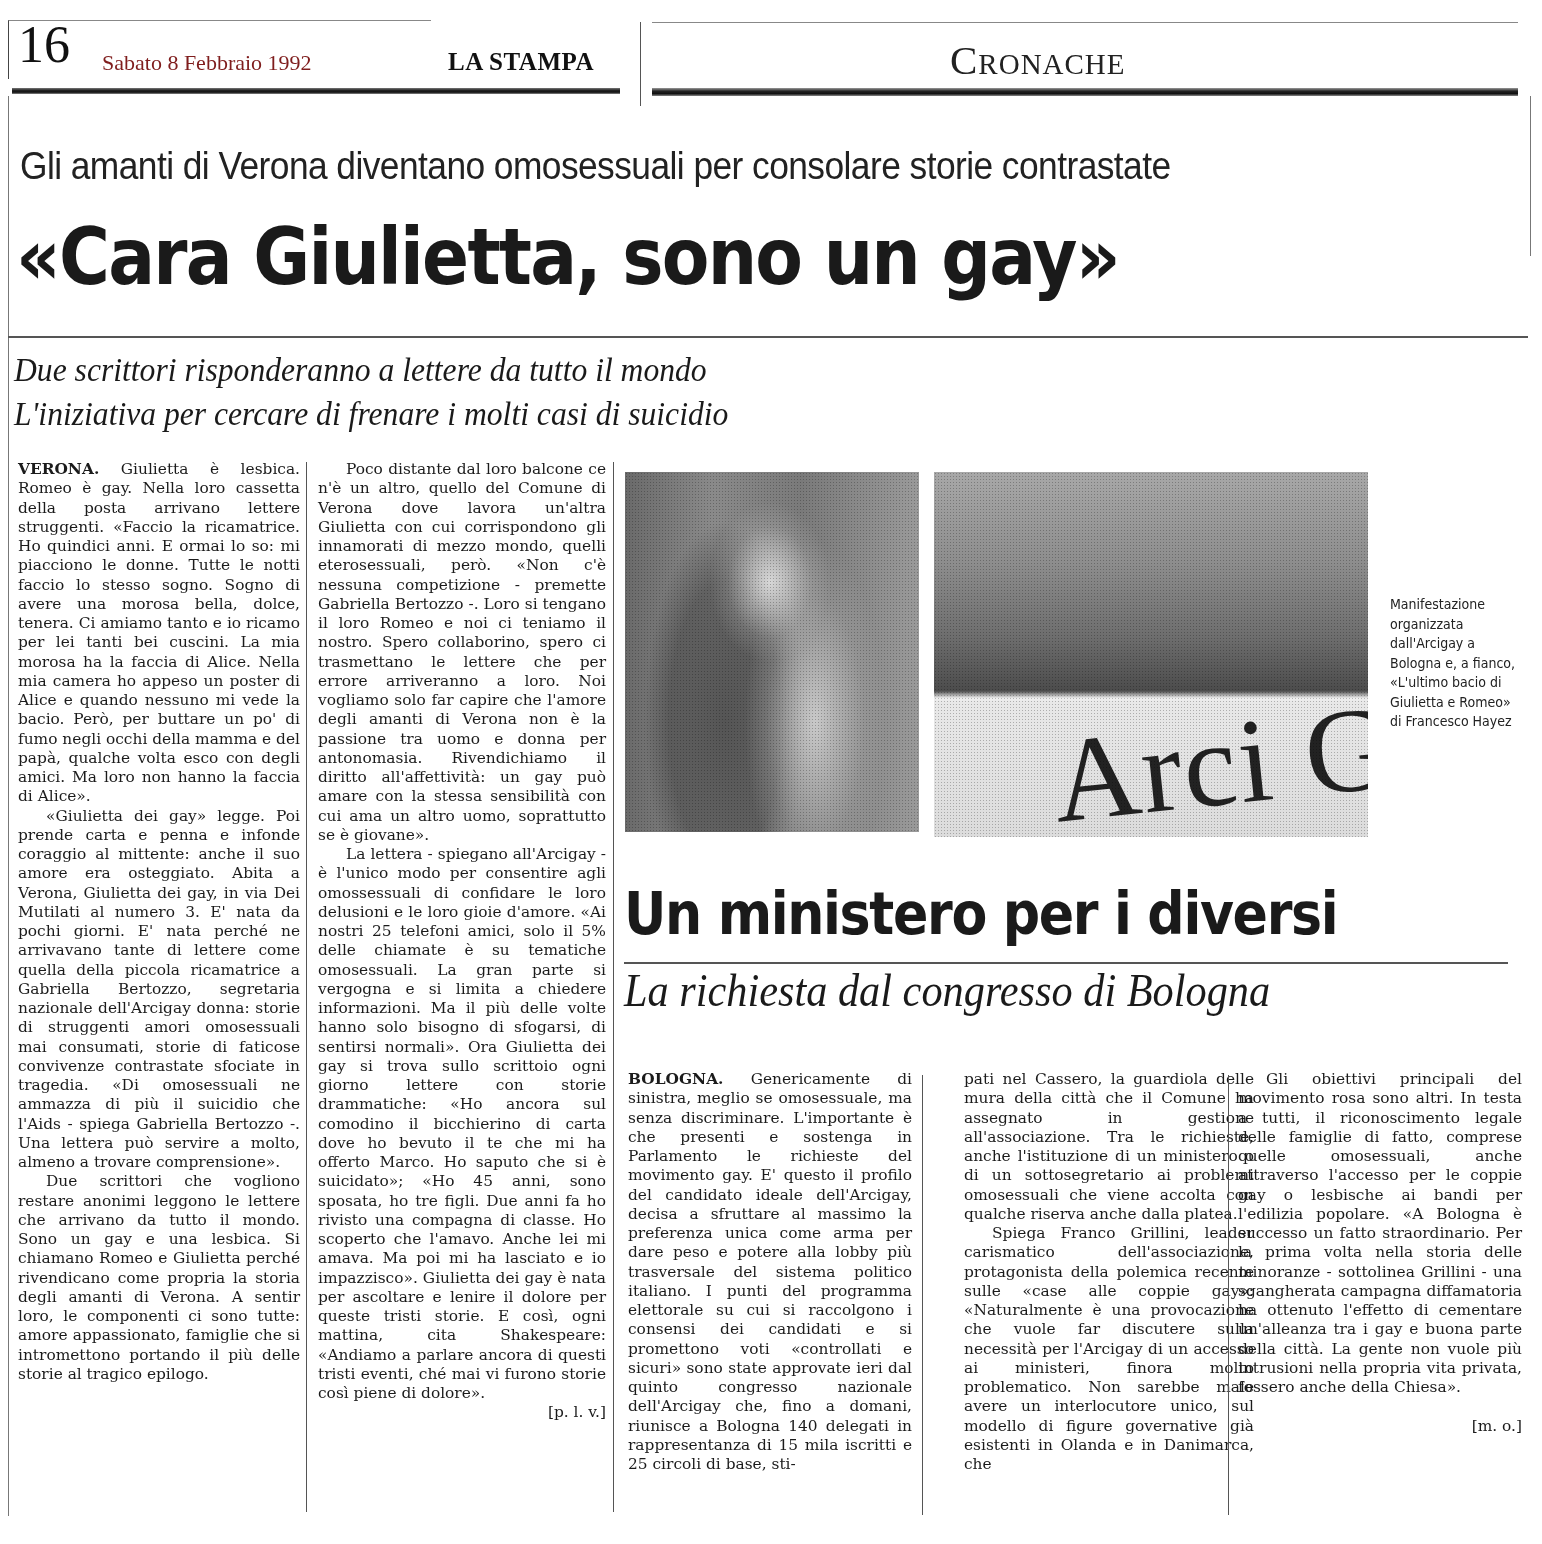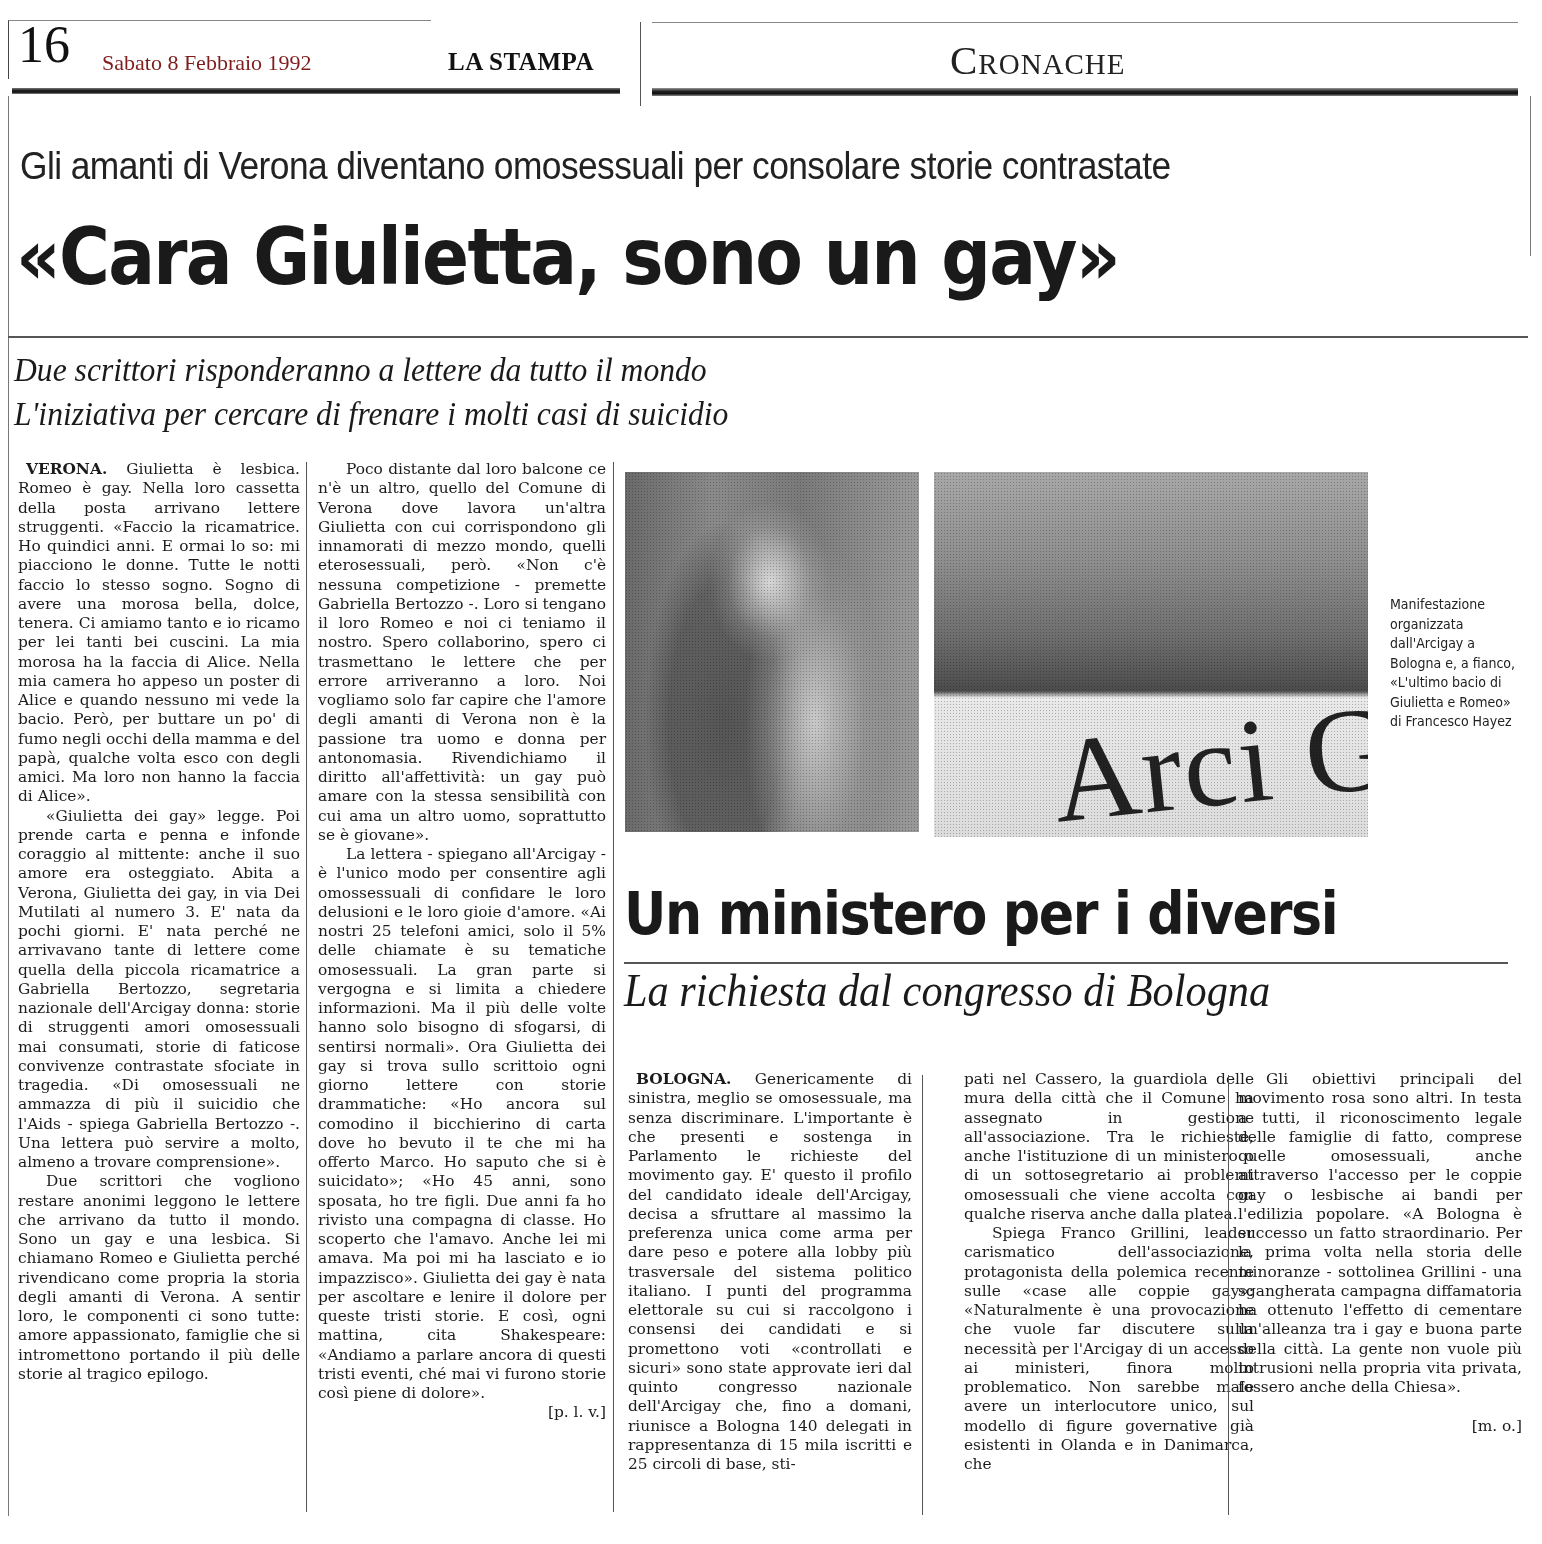--- a/index.html
+++ b/index.html
@@ -21,21 +21,21 @@
 
   .kicker { position:absolute; left:20px; top:145px; font-family:"Liberation Sans", sans-serif; font-size:38px; color:#222; letter-spacing:-0.6px; transform:scaleX(0.93); transform-origin:left; white-space:nowrap; }
   .headline { position:absolute; left:16px; top:210px; font-family:"DejaVu Sans", sans-serif; font-weight:bold; font-size:78px; color:#1a1a1a; letter-spacing:-2px; white-space:nowrap; transform:scaleX(0.89); transform-origin:left; line-height:95px; }
   .head-rule { position:absolute; left:8px; top:336px; width:1520px; height:2px; background:#555; }
 
   .deck { position:absolute; left:14px; top:348px; font-family:"Liberation Serif", serif; font-style:italic; font-size:34px; line-height:44px; color:#1a1a1a; white-space:nowrap; transform:scaleX(0.93); transform-origin:left; }
 
   .col { position:absolute; font-family:"DejaVu Serif", serif; font-size:15.4px; line-height:19.25px; text-align:justify; hyphens:manual; color:#1b1b1b; }
   .col p { margin:0; text-indent:0; }
   .col p.ind { text-indent:28px; }
-  .col b { font-weight:bold;margin-left:8px; }
+  .col b { font-weight:bold; }
   .sig { text-align:right; margin-top:0; }
   .vrule { position:absolute; width:1px; background:#555; }
 
   .photo { position:absolute; overflow:hidden; }
   .photo1 { left:625px; top:472px; width:294px; height:360px;
     background:
       radial-gradient(ellipse 60px 80px at 145px 110px, #d8d8d8 0%, rgba(200,200,200,0.2) 70%, transparent 100%),
       radial-gradient(ellipse 70px 180px at 190px 250px, #c9c9c9 0%, rgba(170,170,170,0.3) 70%, transparent 100%),
       radial-gradient(ellipse 80px 200px at 100px 250px, #555 0%, rgba(60,60,60,0.5) 70%, transparent 100%),
       linear-gradient(90deg, #6a6a6a 0%, #8a8a8a 30%, #7a7a7a 60%, #9a9a9a 100%);

